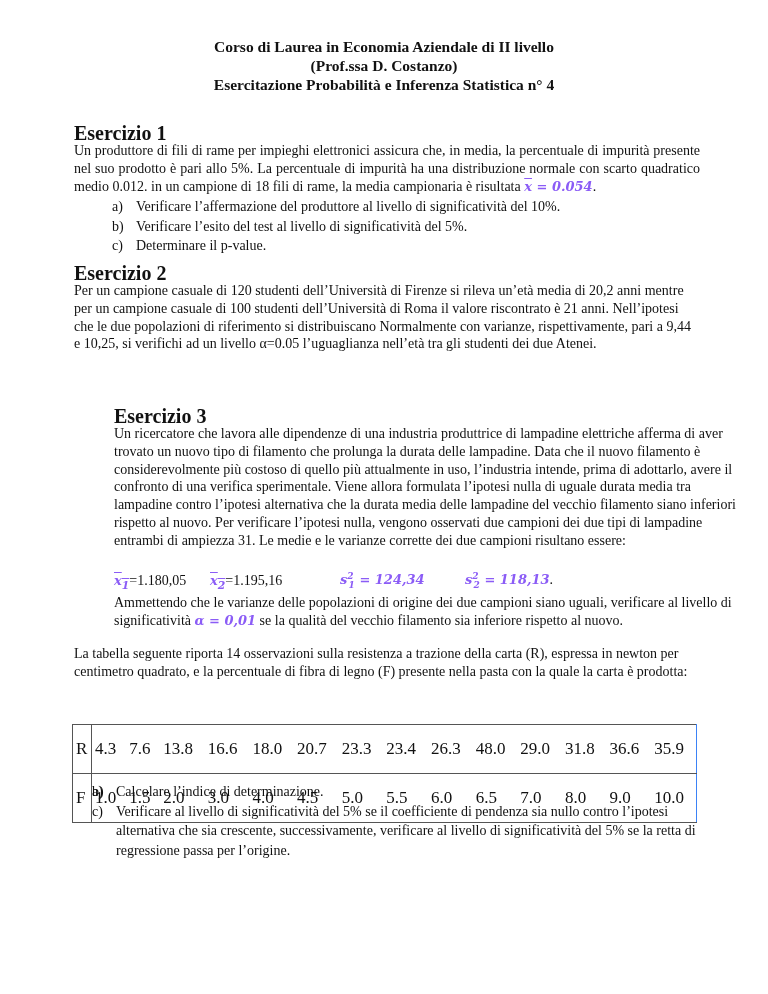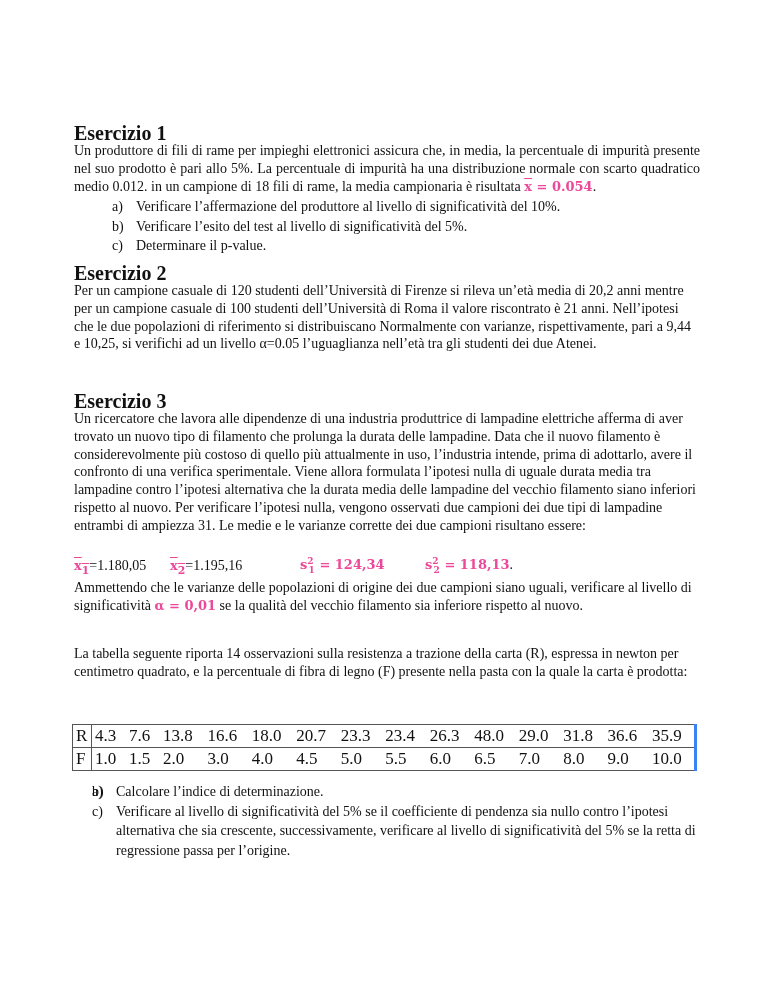--- a/index.html
+++ b/index.html
@@ -16,59 +16,65 @@
   }
   .header div { margin: 0; }
   .section { position: absolute; left: 74px; width: 626px; font-size: 14px; line-height: 17.8px; }
   .section h2 { margin: 0; font-size: 20px; font-weight: bold; line-height: 18px; }
   .section p { margin: 0; }
   .justify { text-align: justify; text-align-last: left; }
   ol.items { list-style: none; margin: 2px 0 0 0; padding: 0 0 0 38px; }
   ol.items li { position: relative; padding-left: 24px; line-height: 19.5px; }
   ol.items li .lbl { position: absolute; left: 0; top: 0; }
   .math {
-    font-family: "DejaVu Serif", serif; font-weight: bold; color: #ec4899;
+    font-family: "DejaVu Serif", serif; font-weight: bold; color: #8b5cf6;
     font-size: 13px;
+    font-style: italic;
   }
   .overbar { text-decoration: overline; }
   .mathrow { display: flex; align-items: flex-end; }
   .mathrow .cell { display: inline-block; }
   table.data {
     position: absolute; left: 72px; top: 724px; width: 625px;
     border-collapse: collapse; font-size: 17px; line-height: 20px;
   }
   table.data td {
     border-top: 1px solid #555; border-bottom: 1px solid #555;
-    padding: 1px 3px; white-space: nowrap; text-align: left;
+    padding: 14px 3px; white-space: nowrap; text-align: left;
   }
   table.data td.hdr { border-left: 1px solid #555; border-right: 1px solid #555; width: 12px; padding: 1px 3px; }
-  table.data td.last { border-right: 3px solid #3b82f6; }
+  table.data td.last { border-right: 1px solid #3b82f6; }
 </style>
 </head>
 <body>
 
 <div class="page">
 
+  <div class="header">
+    <div>Corso di Laurea in Economia Aziendale di II livello</div>
+    <div>(Prof.ssa D. Costanzo)</div>
+    <div>Esercitazione Probabilità e Inferenza Statistica n° 4</div>
+  </div>
 
   <div class="section" style="top:124px;">
     <h2>Esercizio 1</h2>
     <p class="justify"><span>Un produttore di fili di rame per impieghi elettronici assicura che, in media, la percentuale di impurità presente nel suo prodotto è pari allo 5%. La percentuale di impurità ha una distribuzione normale con scarto quadratico medio 0.012. in un campione di 18 fili di rame, la media campionaria è risultata</span> <span class="math"><span class="overbar">x</span><span> = 0.054</span></span><span>.</span></p>
     <ol class="items">
       <li><span class="lbl">a)</span><span>Verificare l’affermazione del produttore al livello di significatività del 10%.</span></li>
       <li><span class="lbl">b)</span><span>Verificare l’esito del test al livello di significatività del 5%.</span></li>
       <li><span class="lbl">c)</span><span>Determinare il p-value.</span></li>
     </ol>
   </div>
 
   <div class="section" style="top:264px;">
     <h2>Esercizio 2</h2>
     <p>Per un campione casuale di 120 studenti dell’Università di Firenze si rileva un’età media di 20,2 anni mentre per un campione casuale di 100 studenti dell’Università di Roma il valore riscontrato è 21 anni. Nell’ipotesi che le due popolazioni di riferimento si distribuiscano Normalmente con varianze, rispettivamente, pari a 9,44 e 10,25, si verifichi ad un livello α=0.05 l’uguaglianza nell’età tra gli studenti dei due Atenei.</p>
   </div>
 
-  <div class="section" style="top:392px;">
+  <div class="section" style="top:407px;margin-left:40px;">
     <h2>Esercizio 3</h2>
     <p>Un ricercatore che lavora alle dipendenze di una industria produttrice di lampadine elettriche afferma di aver trovato un nuovo tipo di filamento che prolunga la durata delle lampadine. Data che il nuovo filamento è considerevolmente più costoso di quello più attualmente in uso, l’industria intende, prima di adottarlo, avere il confronto di una verifica sperimentale. Viene allora formulata l’ipotesi nulla di uguale durata media tra lampadine contro l’ipotesi alternativa che la durata media delle lampadine del vecchio filamento siano inferiori rispetto al nuovo. Per verificare l’ipotesi nulla, vengono osservati due campioni dei due tipi di lampadine entrambi di ampiezza 31. Le medie  e le varianze corrette dei due campioni risultano essere:</p>
     <div class="mathrow" style="margin-top:18px;">
       <span class="cell" style="width:96px;"><span class="math overbar"><span>x</span><sub>1</sub></span><span>=1.180,05</span></span>
       <span class="cell" style="width:130px;"><span class="math overbar"><span>x</span><sub>2</sub></span><span>=1.195,16</span></span>
       <span class="cell math" style="width:125px;"><span>s</span><sup style="font-size:9px;">2</sup><sub style="font-size:9px;margin-left:-5px;">1</sub><span> = 124,34</span></span>
       <span class="cell"><span class="math"><span>s</span><sup style="font-size:9px;">2</sup><sub style="font-size:9px;margin-left:-5px;">2</sub><span> = 118,13</span></span><span>.</span></span>
     </div>
     <p><span>Ammettendo che le varianze delle popolazioni di origine dei due campioni siano uguali, verificare al livello di significatività </span><span class="math">α = 0,01</span><span> se la qualità del vecchio filamento sia inferiore rispetto al nuovo.</span></p>
   </div>

